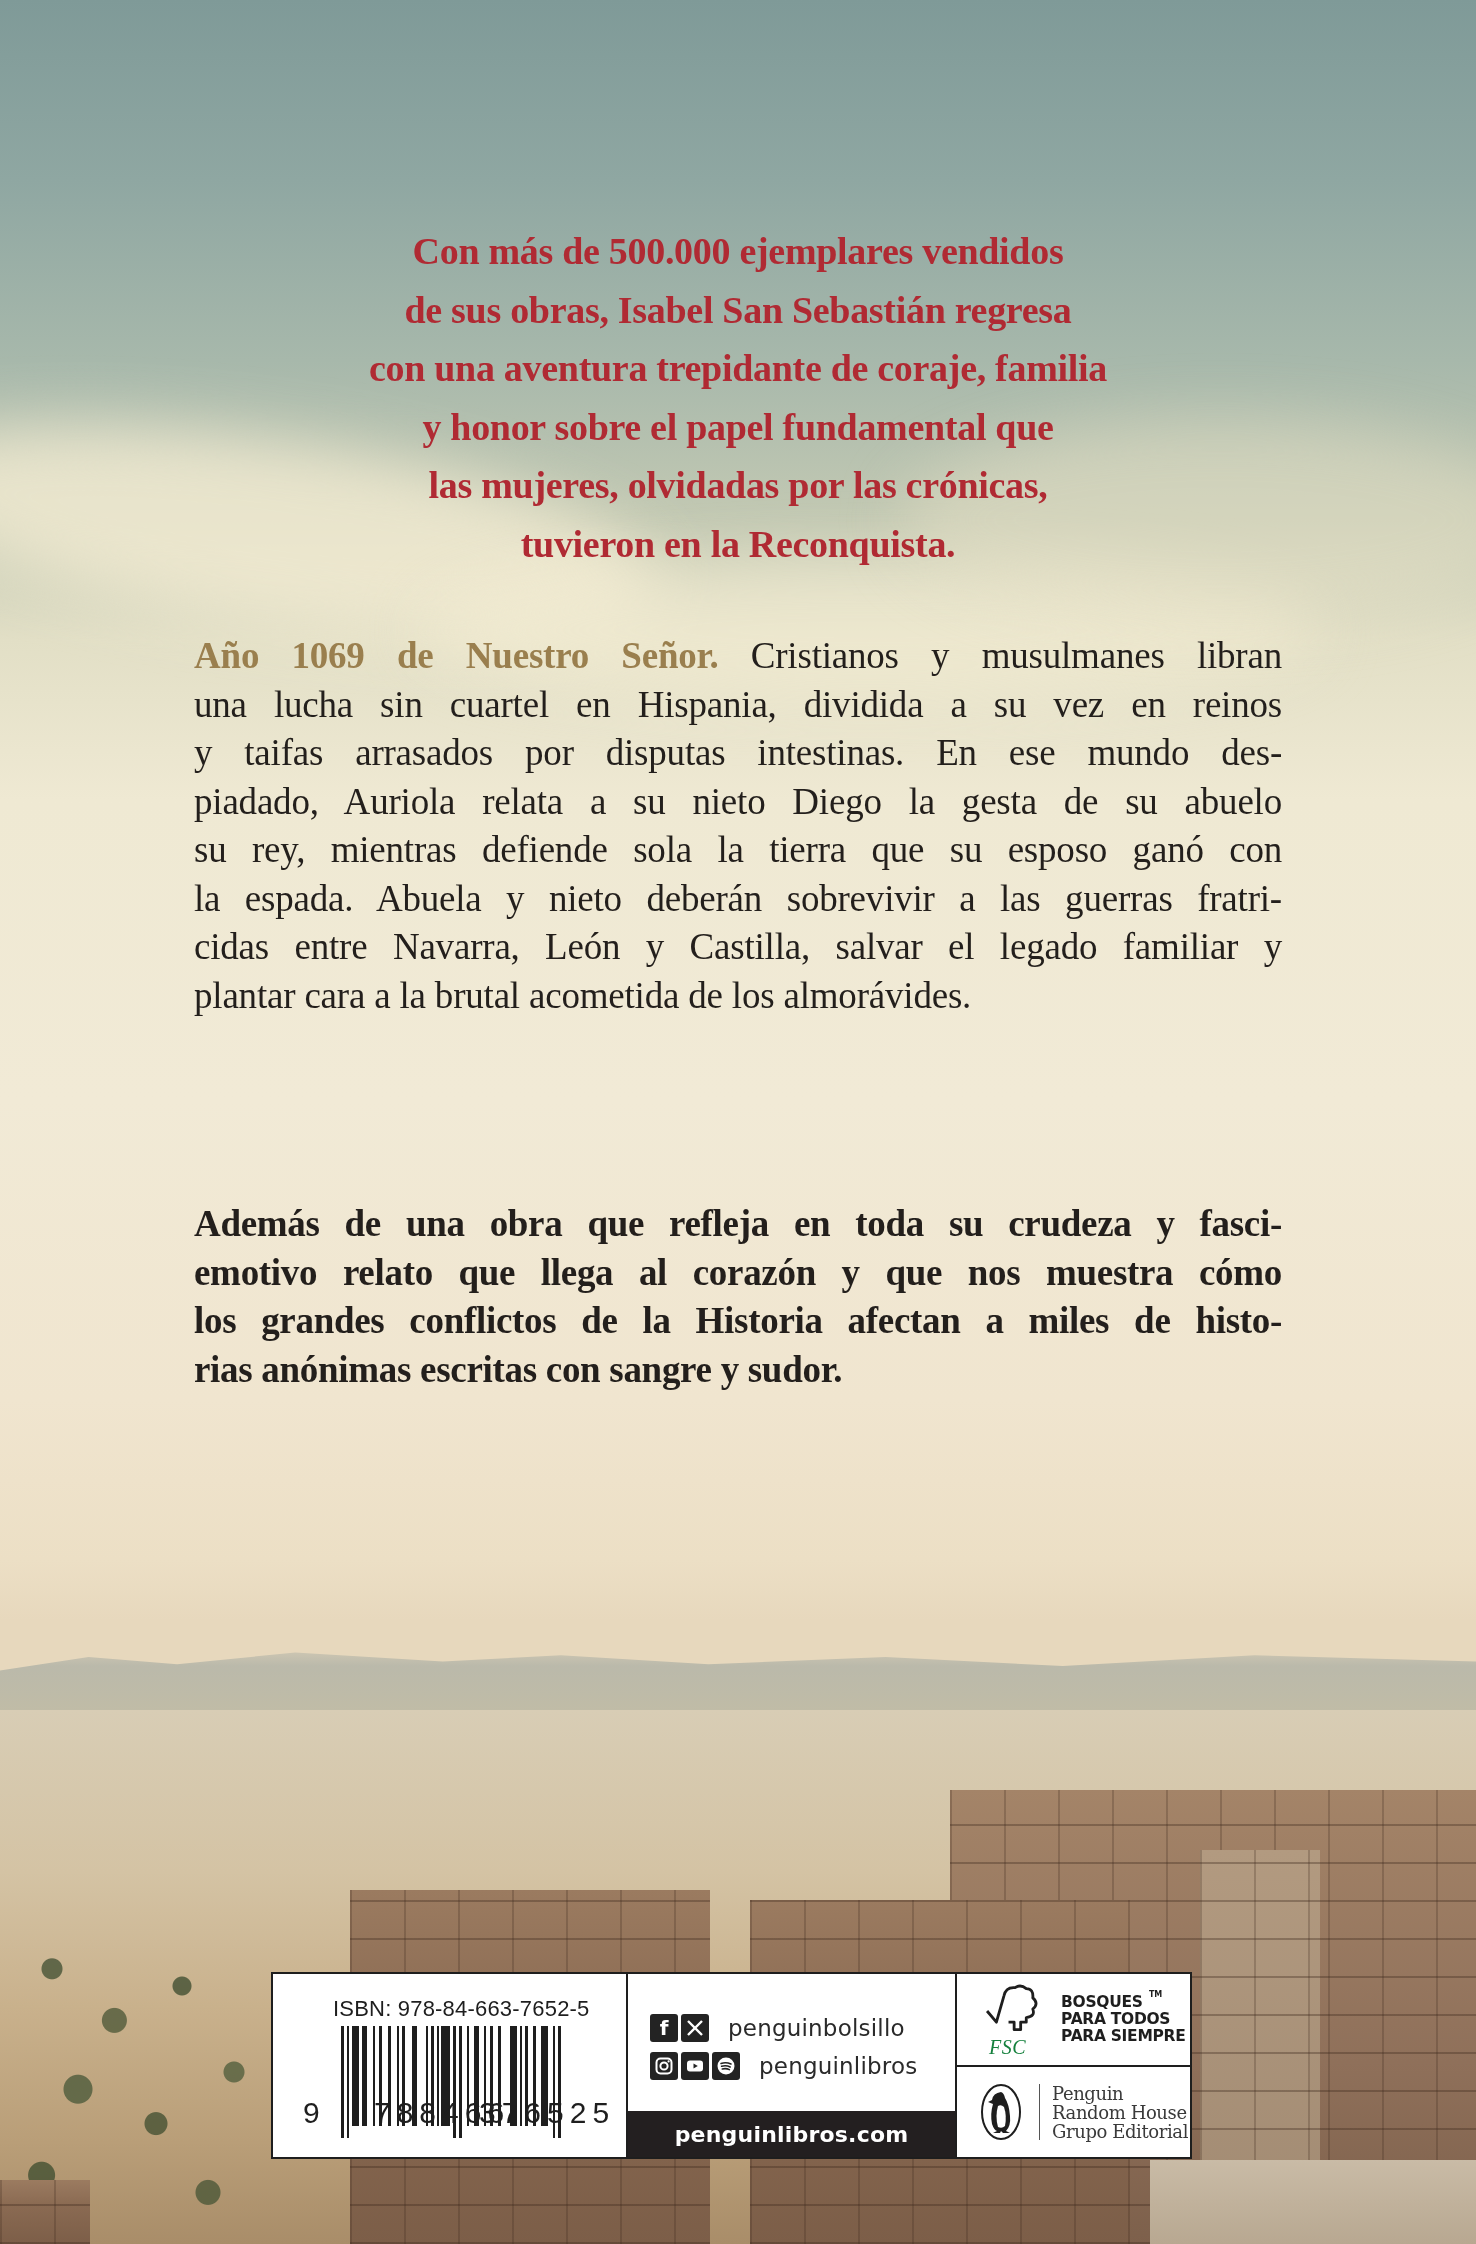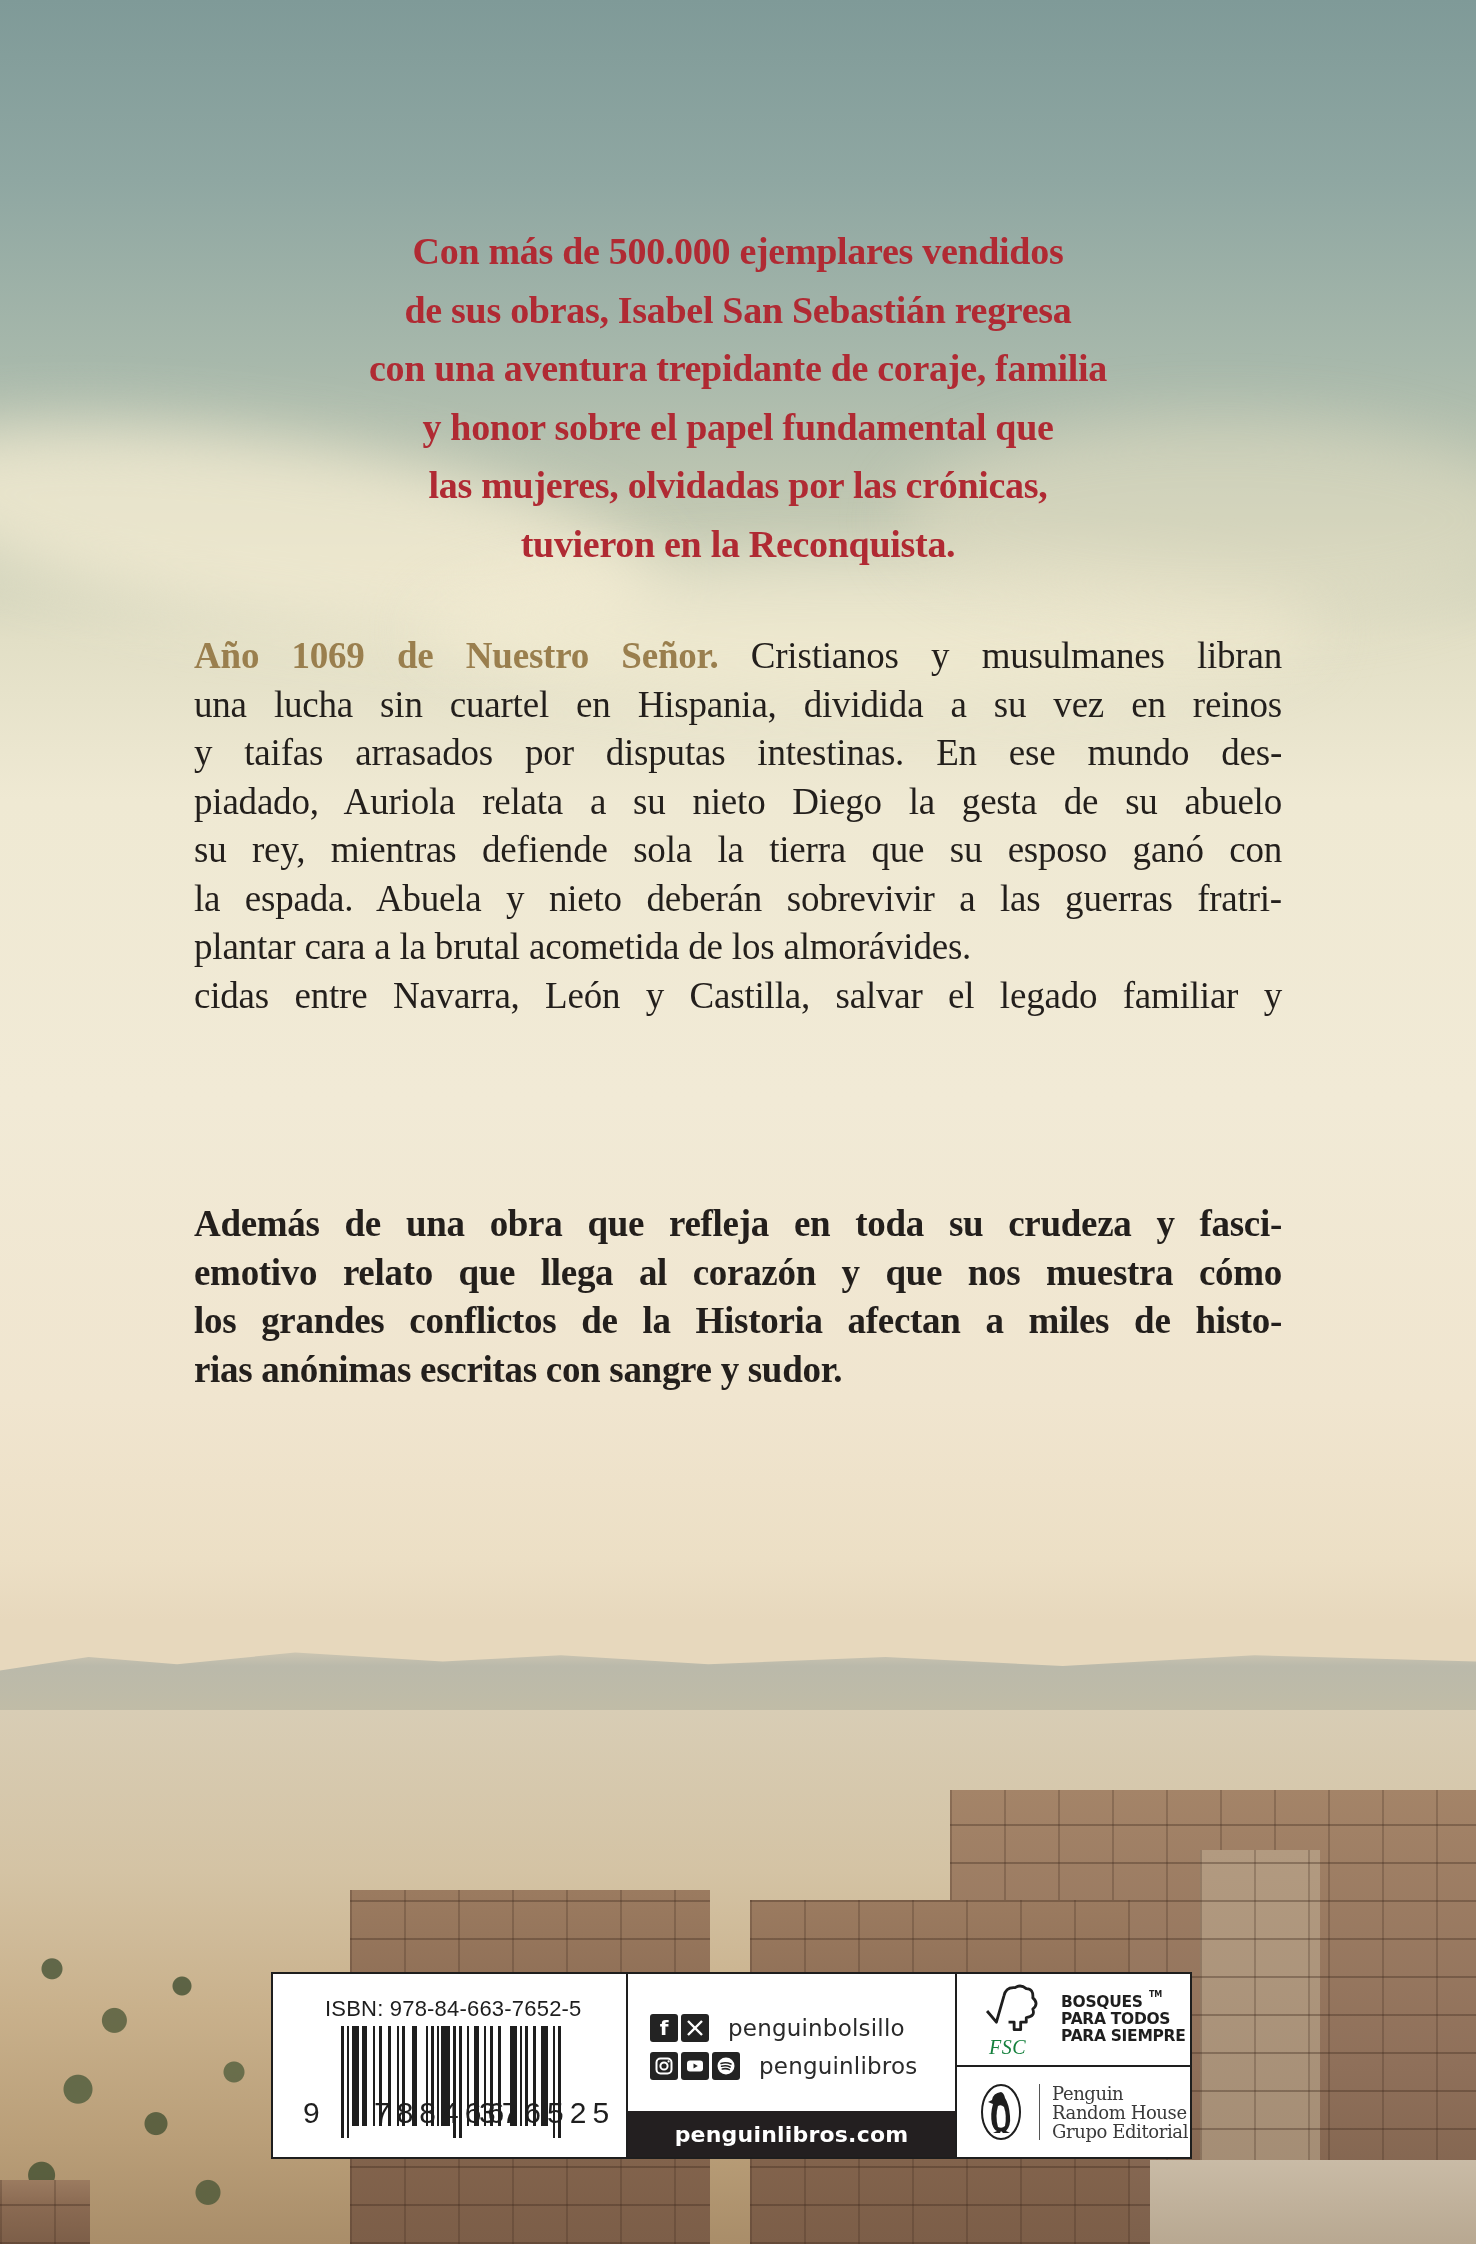--- a/index.html
+++ b/index.html
@@ -67,21 +67,21 @@
   .closing em { font-weight: normal; font-style: italic; }
   .line { display: block; text-align-last: justify; white-space: nowrap; }
   .line.last { text-align-last: left; }
 
   
   .infobox {
     position: absolute; left: 271px; top: 1972px; width: 921px; height: 187px;
     background: #fff; border: 2px solid #1e1e1e; display: flex; box-sizing: border-box;
   }
   .isbn-panel { width: 353px; border-right: 2px solid #1e1e1e; position: relative; }
-  .isbn-label { position: absolute; left: 52px; top: 22px; font-family: "Liberation Sans", sans-serif; font-size: 22px; color: #1e1e1e; letter-spacing: 0.2px; }
+  .isbn-label { position: absolute; left: 60px; top: 22px; font-family: "Liberation Sans", sans-serif; font-size: 22px; color: #1e1e1e; letter-spacing: 0.2px; }
   .barcode { position: absolute; left: 68px; top: 52px; width: 220px; height: 110px; display: flex; align-items: flex-start; }
   .barcode span { display: block; background: #1e1e1e; height: 100px; }
   .barcode span.g { height: 112px; }
   .bc-digits { position: absolute; top: 122px; font-family: "Liberation Sans", sans-serif; font-size: 30px; color: #1e1e1e; letter-spacing: 6px; }
   .bc-d1 { left: 30px; }
   .bc-d2 { left: 101px; }
   .bc-d3 { left: 206px; }
 
   .social-panel { width: 327px; border-right: 2px solid #1e1e1e; position: relative; display: flex; flex-direction: column; }
   .social-top { flex: 1; padding: 36px 0 0 22px; }
@@ -133,22 +133,22 @@
     <div>tuvieron en la Reconquista.</div>
   </div>
 
   <div class="synopsis">
     <span class="line"><span class="lead">Año 1069 de Nuestro Señor.</span><span> Cristianos y musulmanes libran</span></span>
     <span class="line">una lucha sin cuartel en Hispania, dividida a su vez en reinos</span>
     <span class="line">y taifas arrasados por disputas intestinas. En ese mundo des-</span>
     <span class="line">piadado, Auriola relata a su nieto Diego la gesta de su abuelo</span>
     <span class="line">su rey, mientras defiende sola la tierra que su esposo ganó con</span>
     <span class="line">la espada. Abuela y nieto deberán sobrevivir a las guerras fratri-</span>
+    <span class="line">cidas entre Navarra, León y Castilla, salvar el legado familiar y</span>
     <span class="line last">plantar cara a la brutal acometida de los almorávides.</span>
-    <span class="line">cidas entre Navarra, León y Castilla, salvar el legado familiar y</span>
   </div>
 
   <div class="closing">
     <span class="line">Además de una obra que refleja en toda su crudeza y fasci-</span>
     <span class="line">emotivo relato que llega al corazón y que nos muestra cómo</span>
     <span class="line">los grandes conflictos de la Historia afectan a miles de histo-</span>
     <span class="line last">rias anónimas escritas con sangre y sudor.</span>
   </div>
 
   <div class="infobox">

